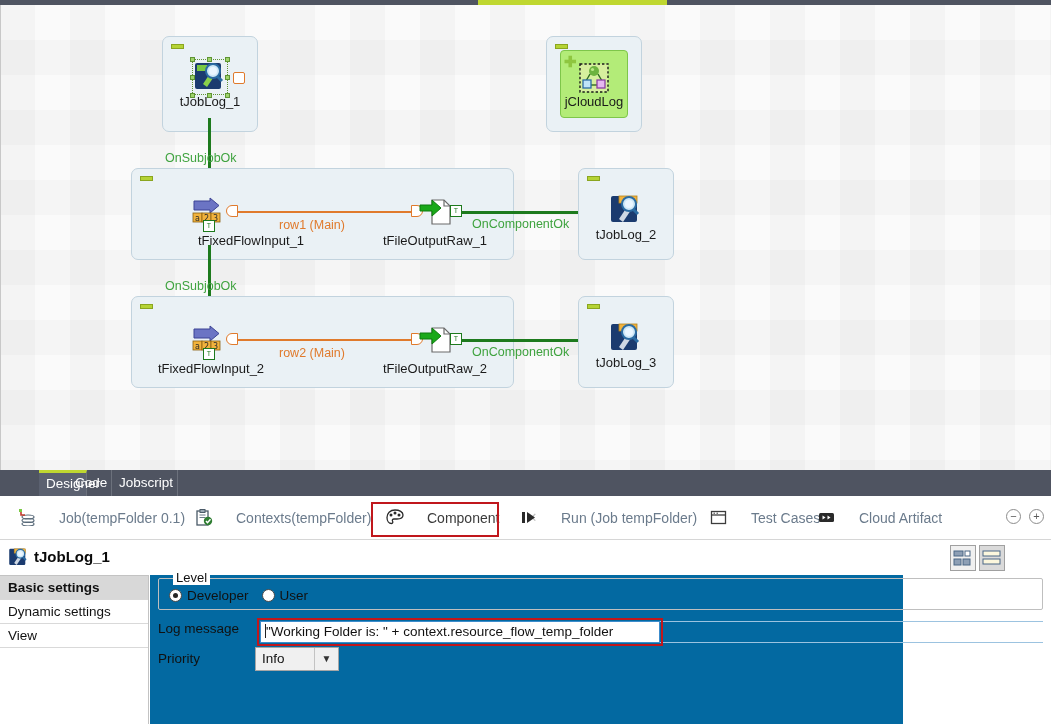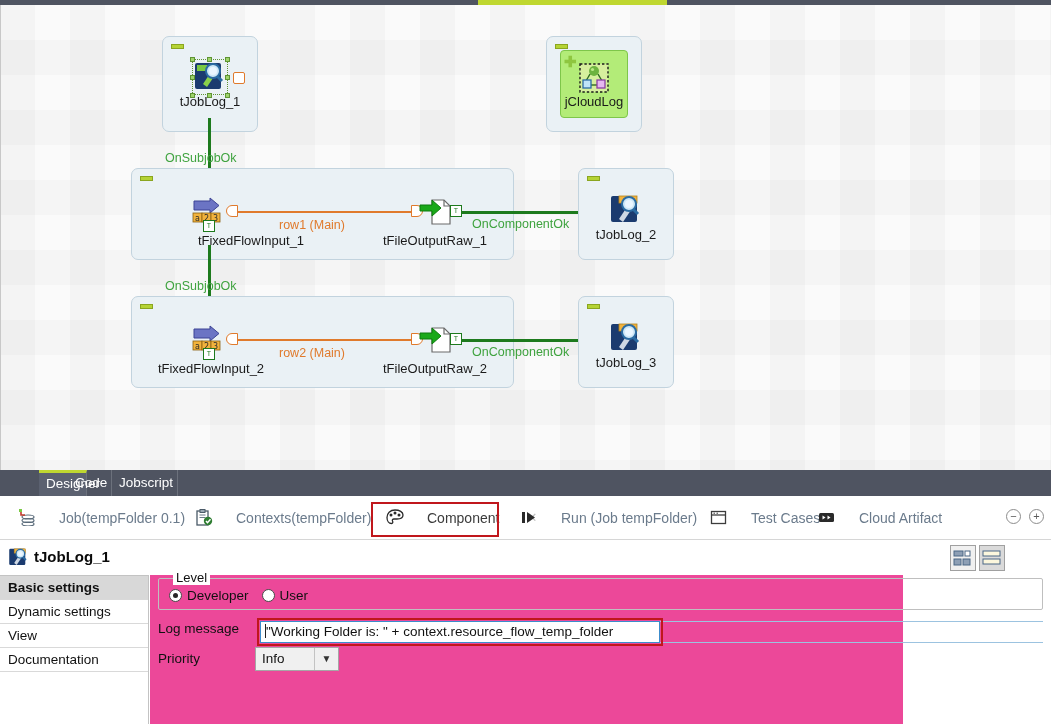--- a/index.html
+++ b/index.html
@@ -153,21 +153,21 @@
   .slitem {
     height:24px; line-height:24px; padding-left:8px;
     font-size:13.5px; color:#111; border-bottom:1px solid #d9d9d9;
     font-family:"Liberation Sans", sans-serif; white-space:nowrap;
   }
   .slitem.active { background:#d8d8d8; font-weight:bold; }
 
   
   .formarea {
     position:absolute; left:150px; top:79px; width:753px; height:149px;
-    background:#ec4899;
+    background:#0369a1;
   }
   .group {
     position:absolute; left:8px; top:3px; width:885px; height:32px;
     border:1px solid #bfbfbf; border-radius:2px;
   }
   .group-title {
     position:absolute; left:14px; top:-9px; background:#ffffff; padding:0 3px;
     font-size:13px; color:#111; font-family:"Liberation Sans", sans-serif;
   }
   .radio-row { position:absolute; left:10px; top:9px; display:flex; align-items:center; gap:5px;}
@@ -512,21 +512,20 @@
           <rect x="3" y="5" width="17" height="5" fill="#fcf7dd" stroke="#4a6785" stroke-width="1"></rect>
           <rect x="3" y="13" width="17" height="5" fill="#fcf7dd" stroke="#4a6785" stroke-width="1"></rect>
         </svg>
       </div>
     </div>
 
     <div class="settings-list">
       <div class="slitem active">Basic settings</div>
       <div class="slitem">Dynamic settings</div>
       <div class="slitem">View</div>
-      <div class="slitem">Documentation</div>
     </div>
 
     <div class="formarea">
 
       <div class="group">
         <span class="group-title">Level</span>
         <div class="radio-row">
           <span class="radio on"></span>
           <span class="rlabel">Developer</span>
           <span class="radio" style="margin-left:8px;"></span>

